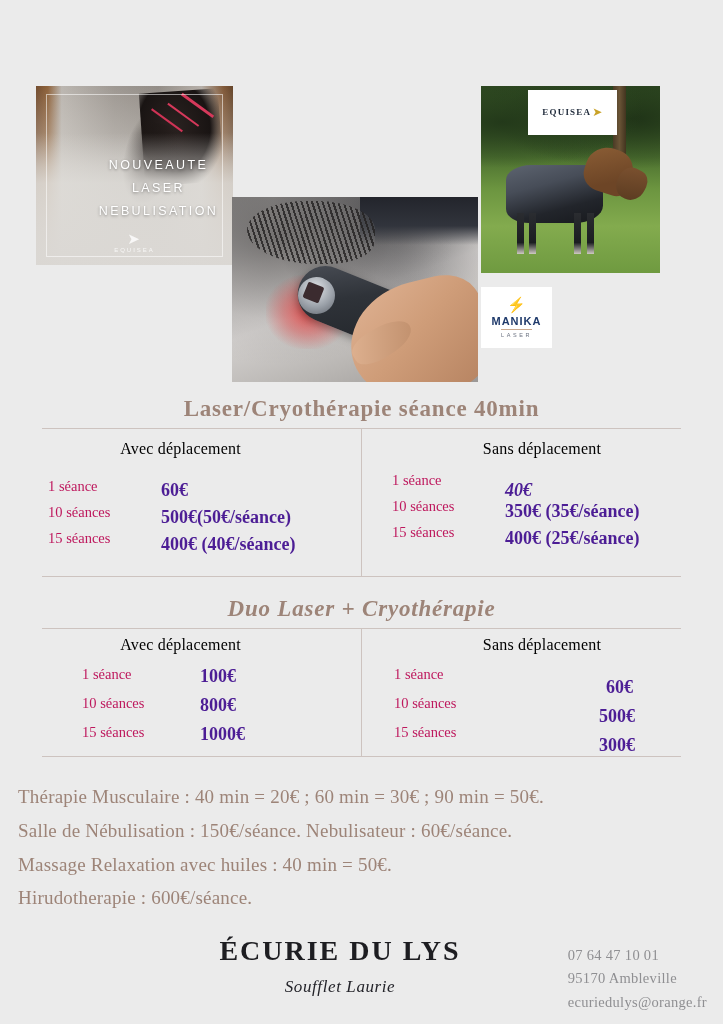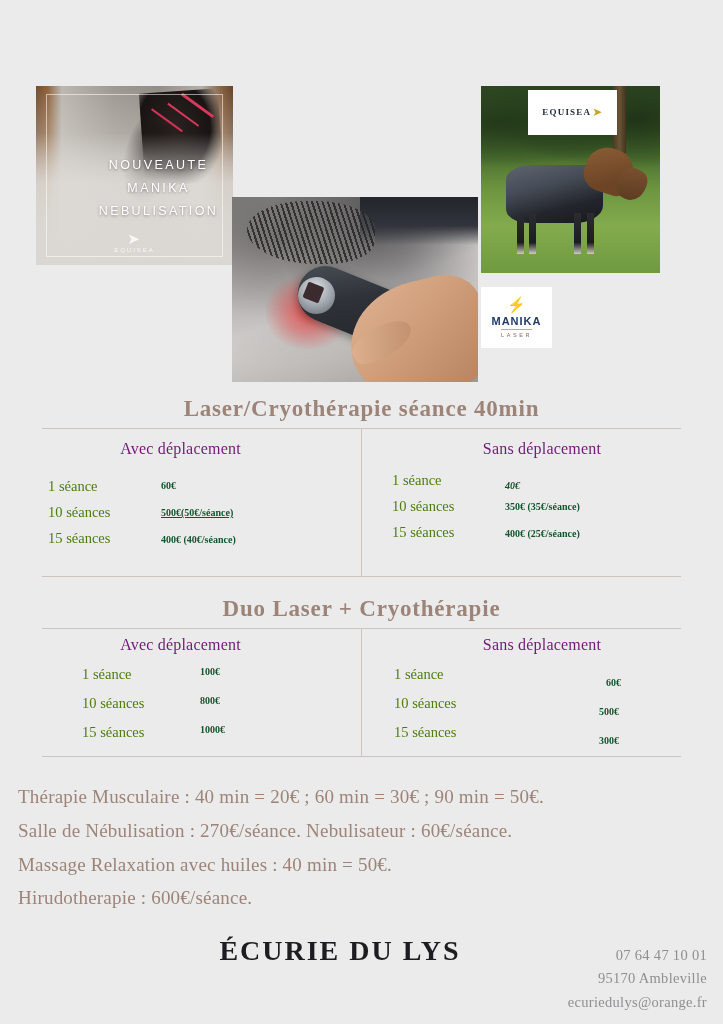--- a/index.html
+++ b/index.html
@@ -245,47 +245,47 @@
   }
   .vrule {
     position: absolute;
     width: 0;
     border-left: 1px solid #cdc3bf;
   }
   .col { width: 50%; position: relative; }
   .col-title {
     text-align: center;
     font-size: 16px;
-    color: #701a75;
+    color: #000000;
     letter-spacing: 0.2px;
   }
   .rows { position: relative; }
   .row { position: relative; height: 26px; }
   .rlabel {
     position: absolute;
     font-size: 14.5px;
-    color: #4d7c0f;
+    color: #be185d;
     white-space: nowrap;
   }
   .rprice {
     position: absolute;
-    font-size: 10px;
+    font-size: 18px;
     font-weight: 700;
-    color: #14532d;
+    color: #4c1d95;
     white-space: nowrap;
   }
 
   
   #sec-laser { top: 396px; }
   #sec-laser .section-head { font-size: 23px; }
   #sec-laser .rows .row { height: 26px; }
 
   
   #sec-duo { top: 596px; }
-  #sec-duo .section-head { font-size: 23px; }
+  #sec-duo .section-head { font-size: 23px; font-style: italic; }
 
   
   .services {
     position: absolute;
     left: 18px; top: 780px; width: 690px;
   }
   .service-line {
     font-size: 19px;
     color: #9d8478;
     line-height: 1.78;
@@ -306,21 +306,21 @@
   .owner-name {
     position: absolute; left: 130px; top: 47px; width: 420px;
     text-align: center;
     font-size: 17px;
     font-style: italic;
     letter-spacing: 0.6px;
     color: #24242a;
   }
   .contact {
     position: absolute; right: 16px; top: 14px;
-    text-align: right;
+    text-align: left;
     font-size: 14.5px;
     line-height: 1.62;
     color: #8f8f92;
     letter-spacing: 0.3px;
   }
 </style>
 </head>
 <body>
 
 <div class="page">
@@ -328,21 +328,21 @@
 
   <div class="photo" id="photo-neb">
     <div class="bg"></div>
     <div class="horse"></div>
     <div class="horse-neck"></div>
     <div class="halter"></div>
     <div class="mist"></div>
     <div class="frame-line"></div>
     <div class="cap">
       <div>NOUVEAUTE</div>
-      <div>MANIKA NEBULISATION</div>
+      <div>LASER NEBULISATION</div>
     </div>
     <div class="brand">
       <span class="mark">➤</span>
       <span>EQUISEA</span>
     </div>
   </div>
 
   <div class="photo" id="photo-laser">
     <div class="coat"></div>
     <div class="dark-top"></div>
@@ -387,21 +387,21 @@
 
       <div class="col" style="position:absolute; left:0; top:0; width:361px;">
         <div class="col-title" style="margin-top:12px;">Avec déplacement</div>
         <div class="rows" style="margin-top:20px;">
           <div class="row">
             <span class="rlabel" style="left:48px; top:0;">1 séance</span>
             <span class="rprice" style="left:161px; top:2px;">60€</span>
           </div>
           <div class="row">
             <span class="rlabel" style="left:48px; top:0;">10 séances</span>
-            <span class="rprice" style="left:161px; top:3px;text-decoration:underline;">500€(50€/séance)</span>
+            <span class="rprice" style="left:161px; top:3px;">500€(50€/séance)</span>
           </div>
           <div class="row">
             <span class="rlabel" style="left:48px; top:0;">15 séances</span>
             <span class="rprice" style="left:161px; top:4px;">400€ (40€/séance)</span>
           </div>
         </div>
       </div>
 
       <div class="col" style="position:absolute; left:361px; top:0; width:362px;">
         <div class="col-title" style="margin-top:12px;">Sans déplacement</div>
@@ -463,27 +463,28 @@
             <span class="rlabel" style="left:33px; top:0;">15 séances</span>
             <span class="rprice" style="left:238px; top:11px;">300€</span>
           </div>
         </div>
       </div>
     </div>
   </div>
 
   <div class="services">
     <div class="service-line">Thérapie Musculaire : 40 min = 20€ ; 60 min = 30€ ; 90 min = 50€.</div>
-    <div class="service-line">Salle de Nébulisation : 270€/séance. Nebulisateur : 60€/séance.</div>
+    <div class="service-line">Salle de Nébulisation : 150€/séance. Nebulisateur : 60€/séance.</div>
     <div class="service-line">Massage Relaxation avec huiles : 40 min = 50€.</div>
     <div class="service-line">Hirudotherapie : 600€/séance.</div>
   </div>
 
   <div class="footer">
     <div class="stable-name">ÉCURIE DU LYS</div>
+    <div class="owner-name">Soufflet Laurie</div>
     <div class="contact">
       <div>07 64 47 10 01</div>
       <div>95170 Ambleville</div>
       <div>ecuriedulys@orange.fr</div>
     </div>
   </div>
 
 </div>
 
 </body></html>

